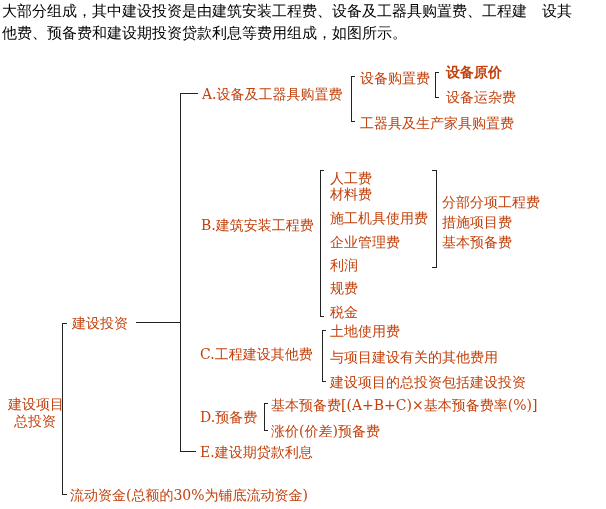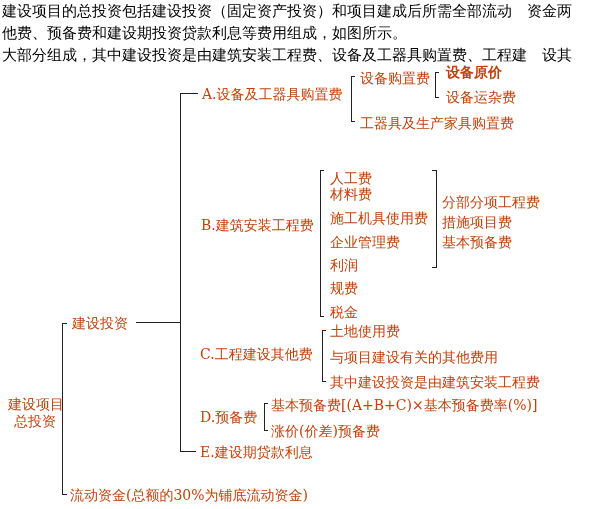--- a/index.html
+++ b/index.html
@@ -7,23 +7,22 @@
          font-family:"DejaVu Sans", sans-serif; color:#111; }
   .intro { position:absolute; left:2px; top:0px; width:600px; font-size:15px;
            line-height:22px; font-family:"DejaVu Sans", sans-serif; color:#000; letter-spacing:0px; }
   .t { position:absolute; font-family:"DejaVu Serif", serif; font-size:14px; white-space:nowrap; color:#c2410c; }
   .ln { position:absolute; background:#222; }
 </style>
 </head>
 <body>
 
 <div class="intro">
-  <div>建设项目的总投资包括建设投资（固定资产投资）和项目建成后所需全部流动　资金两</div>
+  <div>大部分组成，其中建设投资是由建筑安装工程费、设备及工器具购置费、工程建　设其</div>
   <div>他费、预备费和建设期投资贷款利息等费用组成，如图所示。</div>
-  <div>大部分组成，其中建设投资是由建筑安装工程费、设备及工器具购置费、工程建　设其</div>
 </div>
 
 <div>
 
   <div class="t" style="left:8px;top:396px;">建设项目</div>
   <div class="t" style="left:14px;top:413px;">总投资</div>
 
   <div class="ln" style="left:62px;top:323px;width:1px;height:172px;"></div>
   <div class="ln" style="left:62px;top:323px;width:5px;height:1px;"></div>
   <div class="ln" style="left:62px;top:494px;width:5px;height:1px;"></div>
@@ -65,21 +64,21 @@
   <div class="t" style="left:442px;top:194px;">分部分项工程费</div>
   <div class="t" style="left:442px;top:214px;">措施项目费</div>
   <div class="t" style="left:442px;top:234px;">基本预备费</div>
 
   <div class="t" style="left:200px;top:346px;">C.工程建设其他费</div>
   <div class="ln" style="left:322px;top:330px;width:1px;height:52px;"></div>
   <div class="ln" style="left:322px;top:330px;width:4px;height:1px;"></div>
   <div class="ln" style="left:322px;top:381px;width:4px;height:1px;"></div>
   <div class="t" style="left:330px;top:323px;">土地使用费</div>
   <div class="t" style="left:330px;top:349px;">与项目建设有关的其他费用</div>
-  <div class="t" style="left:330px;top:374px;">其中建设投资是由建筑安装工程费</div>
+  <div class="t" style="left:330px;top:374px;">建设项目的总投资包括建设投资</div>
 
   <div class="t" style="left:200px;top:409px;">D.预备费</div>
   <div class="ln" style="left:264px;top:403px;width:1px;height:28px;"></div>
   <div class="ln" style="left:264px;top:403px;width:4px;height:1px;"></div>
   <div class="ln" style="left:264px;top:430px;width:4px;height:1px;"></div>
   <div class="t" style="left:271px;top:397px;">基本预备费[(A+B+C)×基本预备费率(%)]</div>
   <div class="t" style="left:271px;top:423px;">涨价(价差)预备费</div>
 
   <div class="t" style="left:200px;top:444px;">E.建设期贷款利息</div>
 </div>

